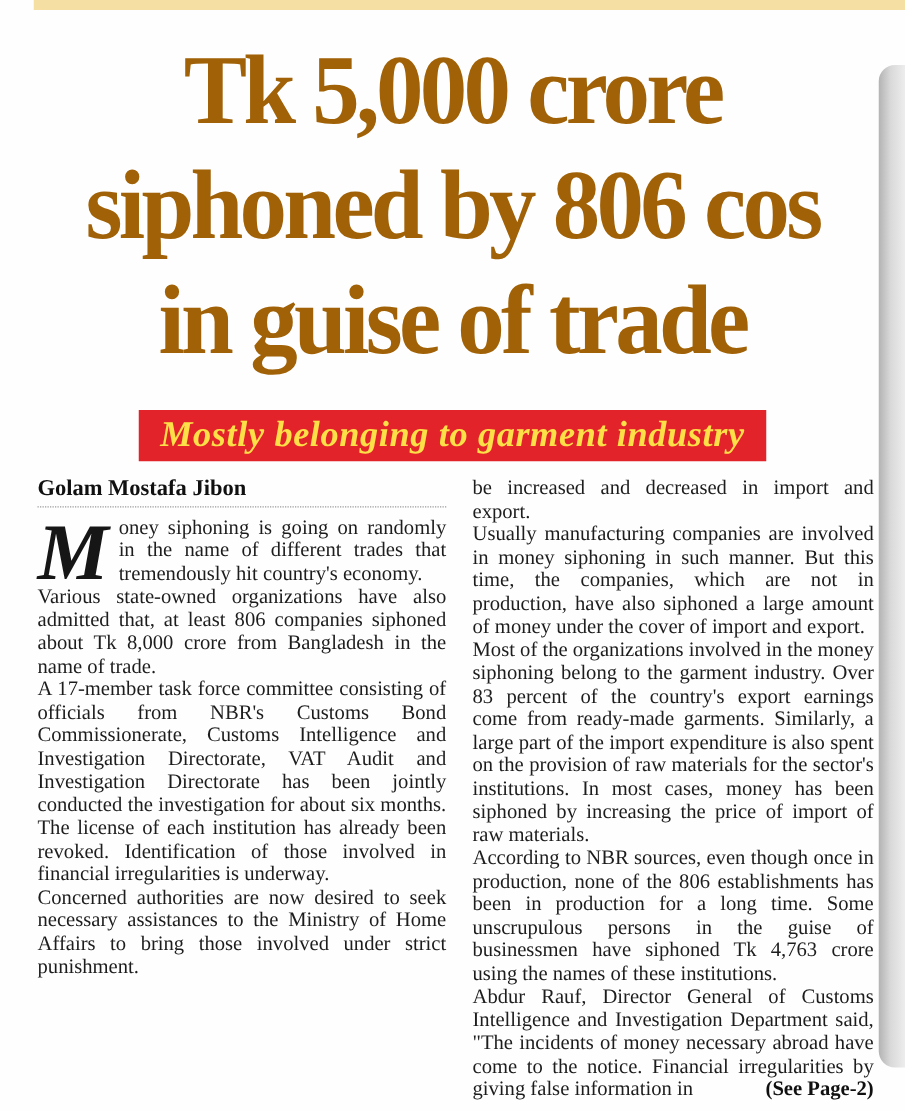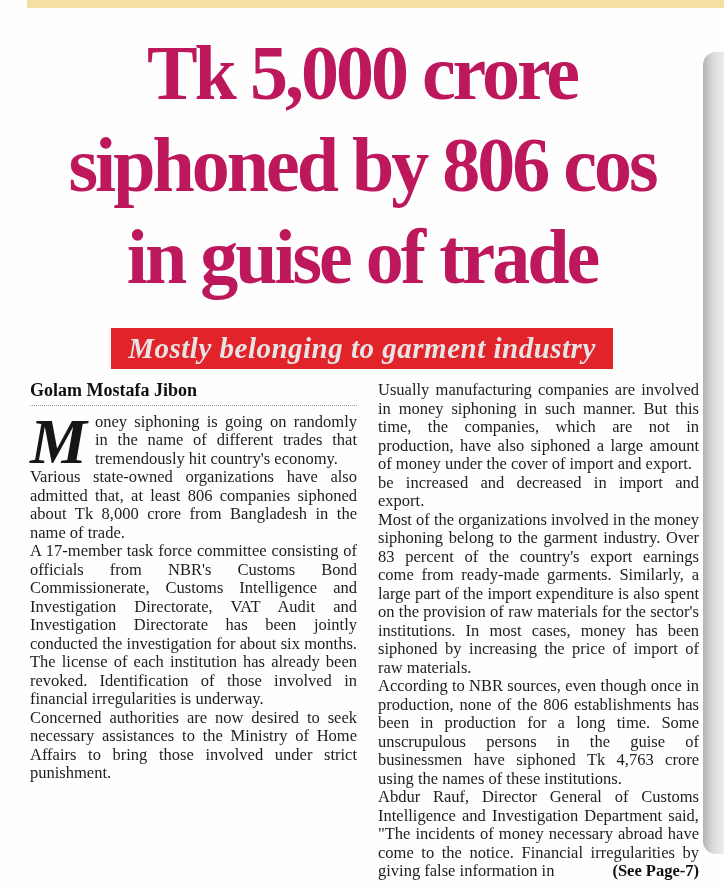--- a/index.html
+++ b/index.html
@@ -19,28 +19,28 @@
     background:linear-gradient(90deg,#b3b3b3 0%,#d9d9d9 45%,#ededed 100%);
     border-radius:13px 0 0 13px;
   }
   .headline{
     margin:26px 0 0 0;
     text-align:center;
     font-weight:bold;
     font-size:76px;
     line-height:92px;
     letter-spacing:-3px;
-    color:#be185d;
+    color:#a16207;
   }
   .hl-line{display:block;white-space:nowrap;transform:scaleY(1.04);}
   .subhead-wrap{text-align:center;margin-top:26px;}
   .subhead{
     display:inline-block;
     background:#E2232A;
-    color:#e5e5e5;
+    color:#fde047;
     font-style:italic;
     font-weight:bold;
     font-size:29px;
     line-height:38px;
     padding:1px 17px 2px 17px;
     letter-spacing:0.5px;
   }
   .body-columns{
     display:flex;
     margin-top:12px;
@@ -98,22 +98,22 @@
 
     <div class="col col-left">
       <div class="byline">Golam Mostafa Jibon</div>
       <p><span class="dropcap">M</span><span>oney siphoning is going on randomly in the name of different trades that tremendously hit country's economy.</span></p>
       <p>Various state-owned organizations have also admitted that, at least 806 companies siphoned about Tk 8,000 crore from Bangladesh in the name of trade.</p>
       <p>A 17-member task force committee consisting of officials from NBR's Customs Bond Commissionerate, Customs Intelligence and Investigation Directorate, VAT Audit and Investigation Directorate has been jointly conducted the investigation for about six months. The license of each institution has already been revoked. Identification of those involved in financial irregularities is underway.</p>
       <p>Concerned authorities are now desired to seek necessary assistances to the Ministry of Home Affairs to bring those involved under strict punishment.</p>
     </div>
 
     <div class="col col-right">
+      <p>be increased and decreased in import and export.</p>
       <p>Usually manufacturing companies are involved in money siphoning in such manner. But this time, the companies, which are not in production, have also siphoned a large amount of money under the cover of import and export.</p>
-      <p>be increased and decreased in import and export.</p>
       <p>Most of the organizations involved in the money siphoning belong to the garment industry. Over 83 percent of the country's export earnings come from ready-made garments. Similarly, a large part of the import expenditure is also spent on the provision of raw materials for the sector's institutions. In most cases, money has been siphoned by increasing the price of import of raw materials.</p>
       <p>According to NBR sources, even though once in production, none of the 806 establishments has been in production for a long time. Some unscrupulous persons in the guise of businessmen have siphoned Tk 4,763 crore using the names of these institutions.</p>
       <p>Abdur Rauf, Director General of Customs Intelligence and Investigation Department said, "The incidents of money necessary abroad have come to the notice. Financial irregularities by giving false information in</p>
-      <div class="see-page">(See Page-7)</div>
+      <div class="see-page">(See Page-2)</div>
     </div>
 
   </div>
 </div>
 
 </body></html>

